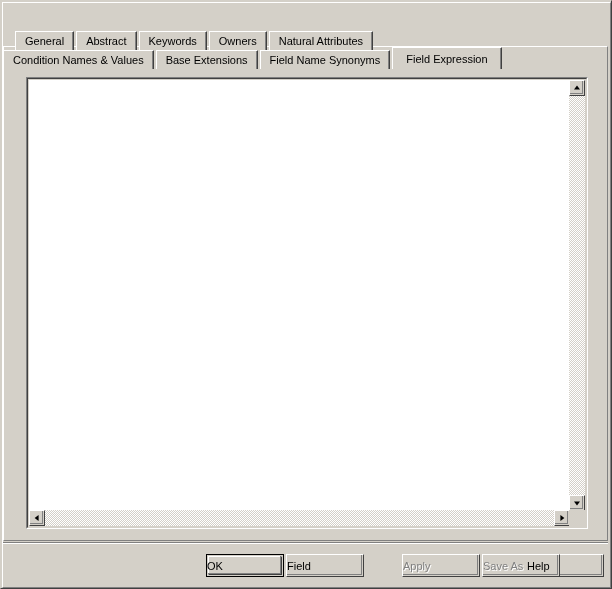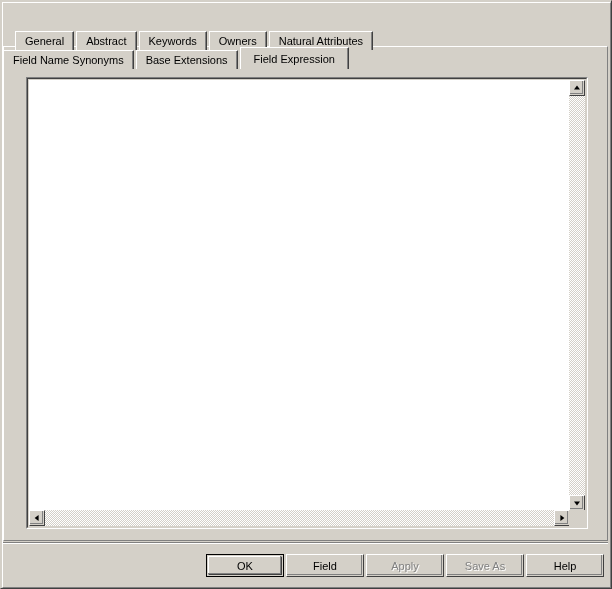--- a/index.html
+++ b/index.html
@@ -322,21 +322,20 @@
     background: #d4d0c8;
     box-sizing: border-box;
     border-left: 1px solid #ffffff;
     border-top: 1px solid #ffffff;
     border-right: 1px solid #404040;
     border-bottom: 1px solid #404040;
     font-size: 11px;
     color: #000000;
     display: flex;
     align-items: center;
-    justify-content: center;
     cursor: default;
     white-space: nowrap;
   }
   .btn .inset {
     position: absolute;
     left: 0; top: 0; right: 1px; bottom: 1px;
     border-right: 1px solid #808080;
     border-bottom: 1px solid #808080;
     pointer-events: none;
   }
@@ -355,20 +354,21 @@
   .btn.default .defbox2 {
     position: absolute;
     left: 1px; top: 1px; right: 2px; bottom: 2px;
     border-right: 1px solid #808080;
     border-bottom: 1px solid #808080;
     pointer-events: none;
   }
   .btn.disabled {
     color: #808080;
     text-shadow: 1px 1px 0 #ffffff;
+    margin-left: 36px;
   }
   .btn .lbl { position: relative; z-index: 2; }
 </style>
 </head>
 <body>
 
 <div class="window">
   <div class="window-inner"></div>
 
 
@@ -387,24 +387,27 @@
         </div>
       <div class="tab">
           <span>Owners</span>
         </div>
       <div class="tab">
           <span>Natural Attributes</span>
         </div>
     </div>
     <div class="tab-row tab-row-2">
       <div class="tab">
+          <span>Condition Names &amp; Values</span>
+        </div>
+      <div class="tab">
+          <span>Base Extensions</span>
+        </div>
+      <div class="tab">
           <span>Field Name Synonyms</span>
-        </div>
-      <div class="tab">
-          <span>Base Extensions</span>
         </div>
       <div class="tab active">
           <span>Field Expression</span>
         </div>
     </div>
   </div>
 
   <div class="editframe">
     <div class="editframe-2">
 

